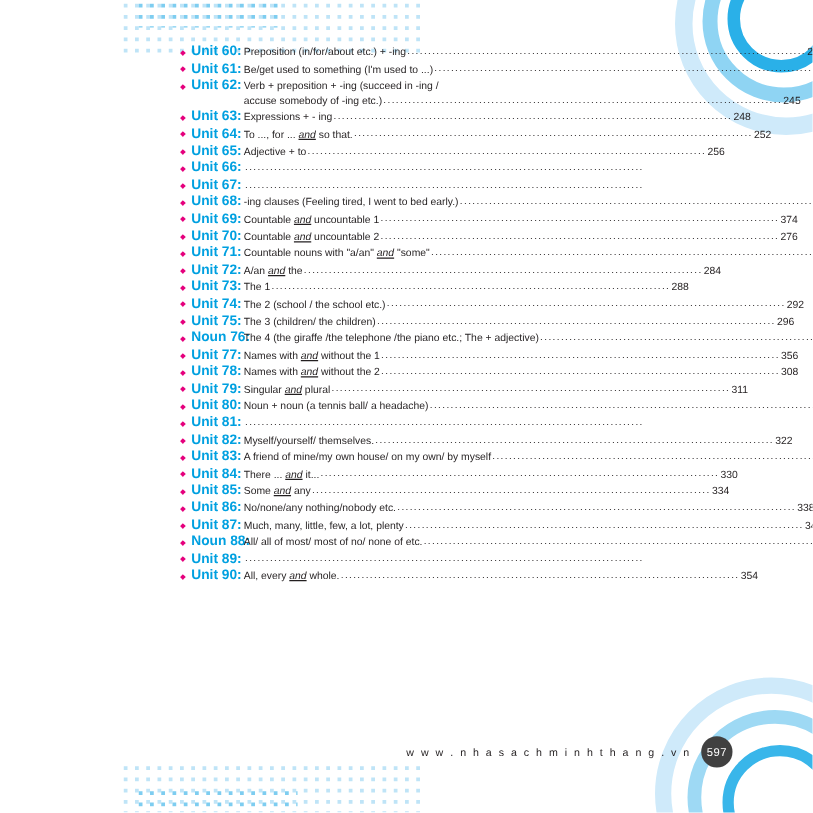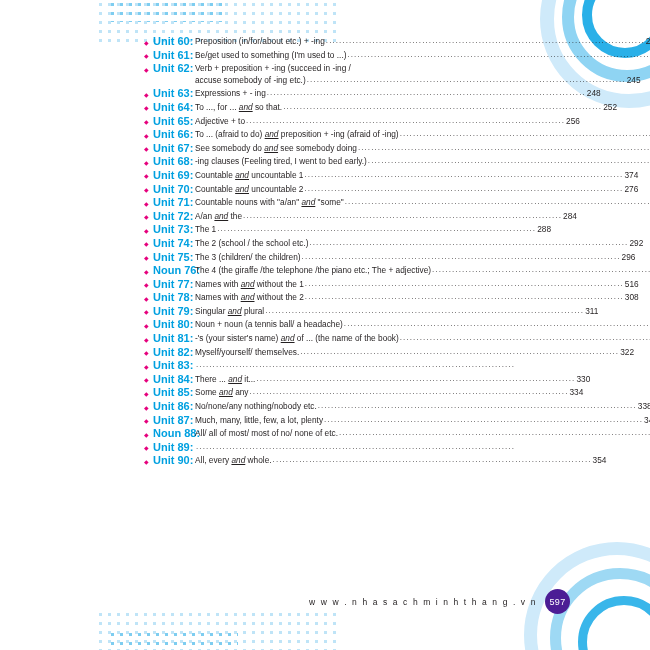--- a/index.html
+++ b/index.html
@@ -188,33 +188,33 @@
 
   
   .footer {
     position: absolute;
     left: 0;
     right: 0;
     bottom: 36px;
     display: flex;
     justify-content: flex-end;
     align-items: center;
-    padding-right: 80px;
+    padding-right: 64px;
   }
   .site {
     font-size: 8.5px;
     letter-spacing: 1.6px;
     color: #231f20;
     margin-right: 8px;
   }
   .pagenum-badge {
     width: 25px;
     height: 25px;
     border-radius: 50%;
-    background: #4c1d95;
+    background: #404040;
     color: #ffffff;
     font-size: 9px;
     display: flex;
     align-items: center;
     justify-content: center;
     letter-spacing: 0.4px;
   }
 </style>
 </head>
 <body>
@@ -300,31 +300,29 @@
           <span class="leader">................................................................................................</span>
           <span class="page-num">256</span>
         </div>
       </div>
     </div>
     <div class="toc-row">
       <div class="bullet">◆</div>
       <div class="unit">Unit 66:</div>
       <div class="entry">
         <div class="entry-line">
-          <span class="title">To ... (afraid to do) <em>and</em> preposition + -ing (afraid of -ing)</span>
           <span class="leader">................................................................................................</span>
         </div>
       </div>
     </div>
     <div class="toc-row">
       <div class="bullet">◆</div>
       <div class="unit">Unit 67:</div>
       <div class="entry">
         <div class="entry-line">
-          <span class="title">See somebody do <em>and</em> see somebody doing</span>
           <span class="leader">................................................................................................</span>
         </div>
       </div>
     </div>
     <div class="toc-row">
       <div class="bullet">◆</div>
       <div class="unit">Unit 68:</div>
       <div class="entry">
         <div class="entry-line">
           <span class="title">-ing clauses (Feeling tired, I went to bed early.)</span>
@@ -418,21 +416,21 @@
         </div>
       </div>
     </div>
     <div class="toc-row">
       <div class="bullet">◆</div>
       <div class="unit">Unit 77:</div>
       <div class="entry">
         <div class="entry-line">
           <span class="title">Names with <em>and</em> without the 1</span>
           <span class="leader">................................................................................................</span>
-          <span class="page-num">516</span>
+          <span class="page-num">356</span>
         </div>
       </div>
     </div>
     <div class="toc-row">
       <div class="bullet">◆</div>
       <div class="unit">Unit 78:</div>
       <div class="entry">
         <div class="entry-line">
           <span class="title">Names with <em>and</em> without the 2</span>
           <span class="leader">................................................................................................</span>
@@ -459,41 +457,41 @@
           <span class="title">Noun + noun (a tennis ball/ a headache)</span>
           <span class="leader">................................................................................................</span>
         </div>
       </div>
     </div>
     <div class="toc-row">
       <div class="bullet">◆</div>
       <div class="unit">Unit 81:</div>
       <div class="entry">
         <div class="entry-line">
-          <span class="title">-'s (your sister's name) <em>and</em> of ... (the name of the book)</span>
           <span class="leader">................................................................................................</span>
         </div>
       </div>
     </div>
     <div class="toc-row">
       <div class="bullet">◆</div>
       <div class="unit">Unit 82:</div>
       <div class="entry">
         <div class="entry-line">
           <span class="title">Myself/yourself/ themselves.</span>
           <span class="leader">................................................................................................</span>
           <span class="page-num">322</span>
         </div>
       </div>
     </div>
     <div class="toc-row">
       <div class="bullet">◆</div>
       <div class="unit">Unit 83:</div>
       <div class="entry">
         <div class="entry-line">
+          <span class="title">A friend of mine/my own house/ on my own/ by myself</span>
           <span class="leader">................................................................................................</span>
         </div>
       </div>
     </div>
     <div class="toc-row">
       <div class="bullet">◆</div>
       <div class="unit">Unit 84:</div>
       <div class="entry">
         <div class="entry-line">
           <span class="title">There ... <em>and</em> it...</span>

